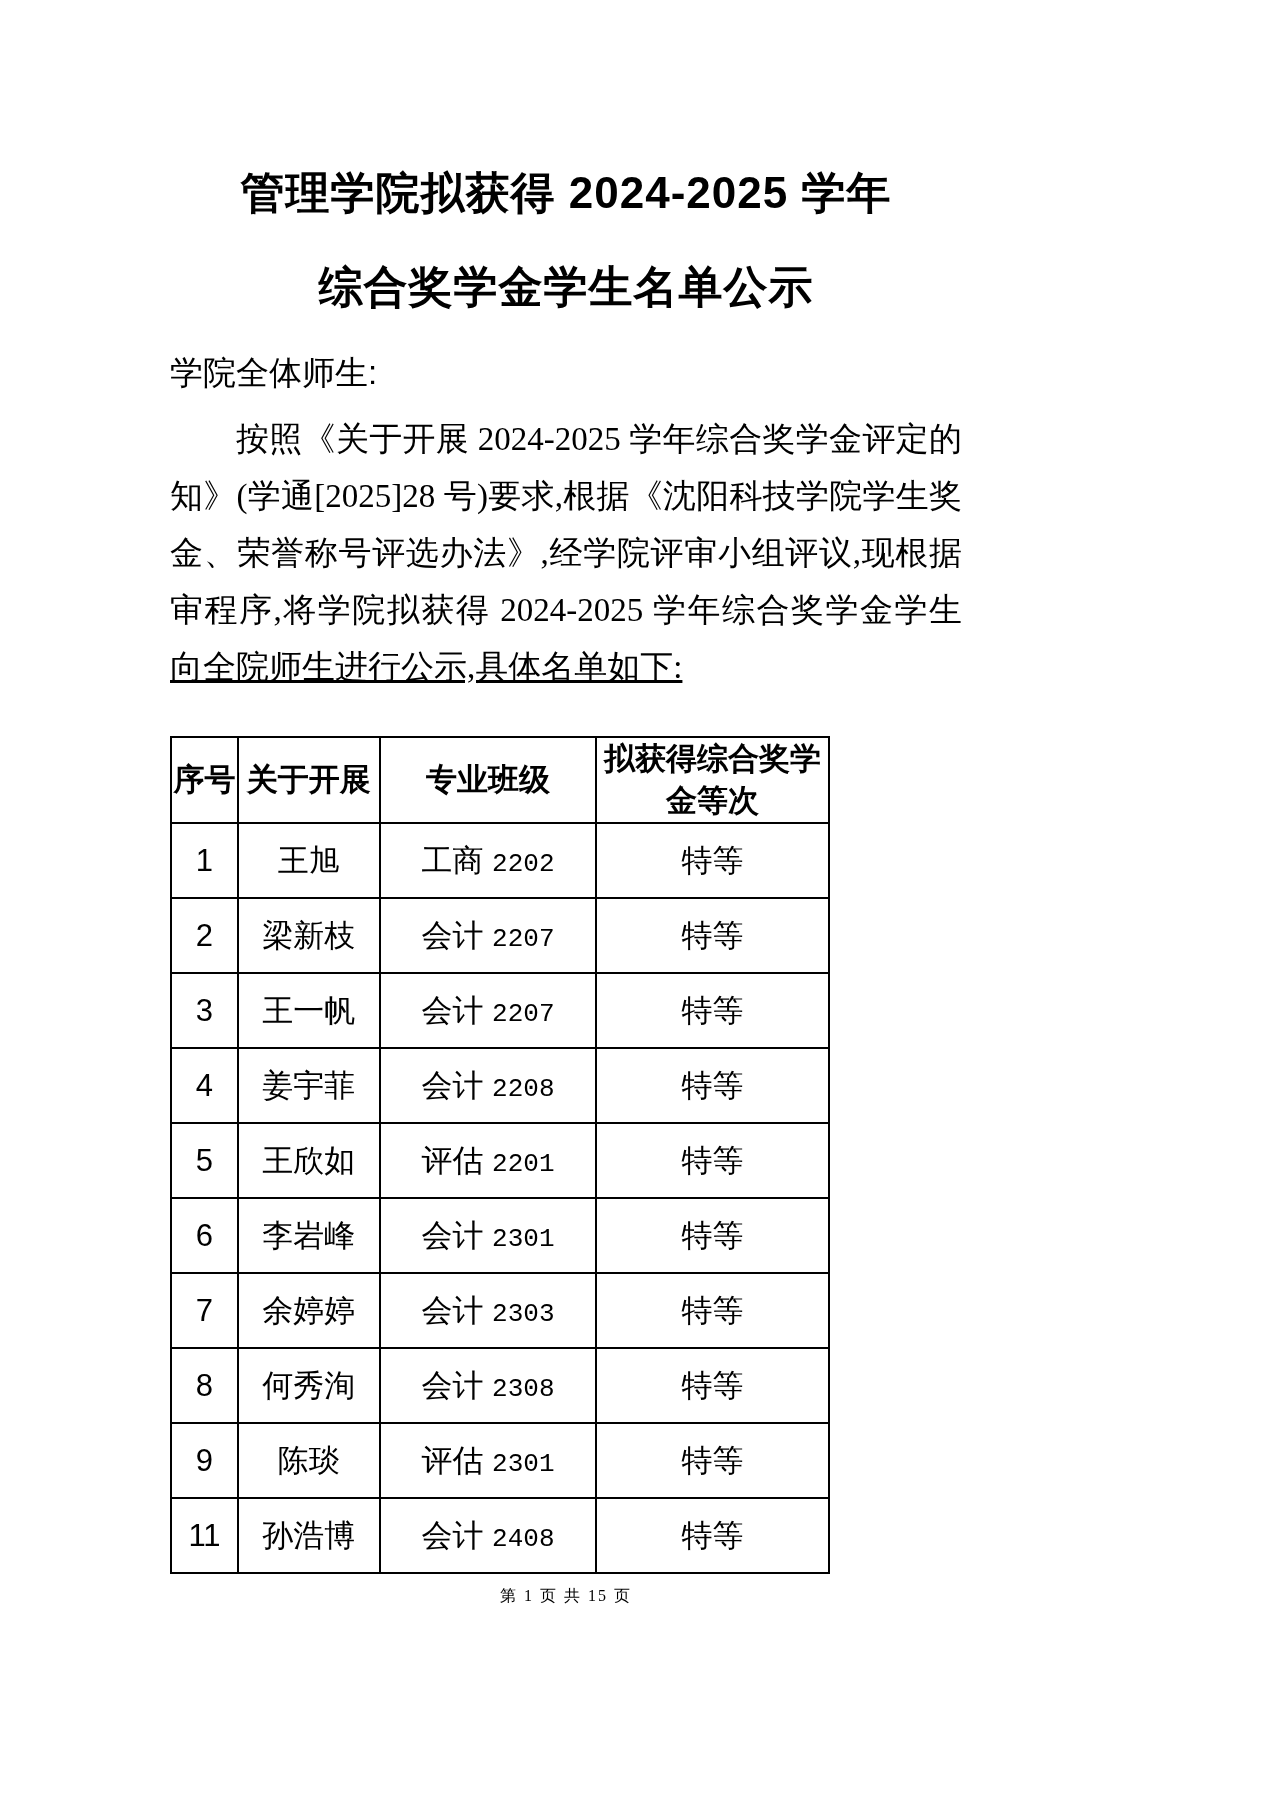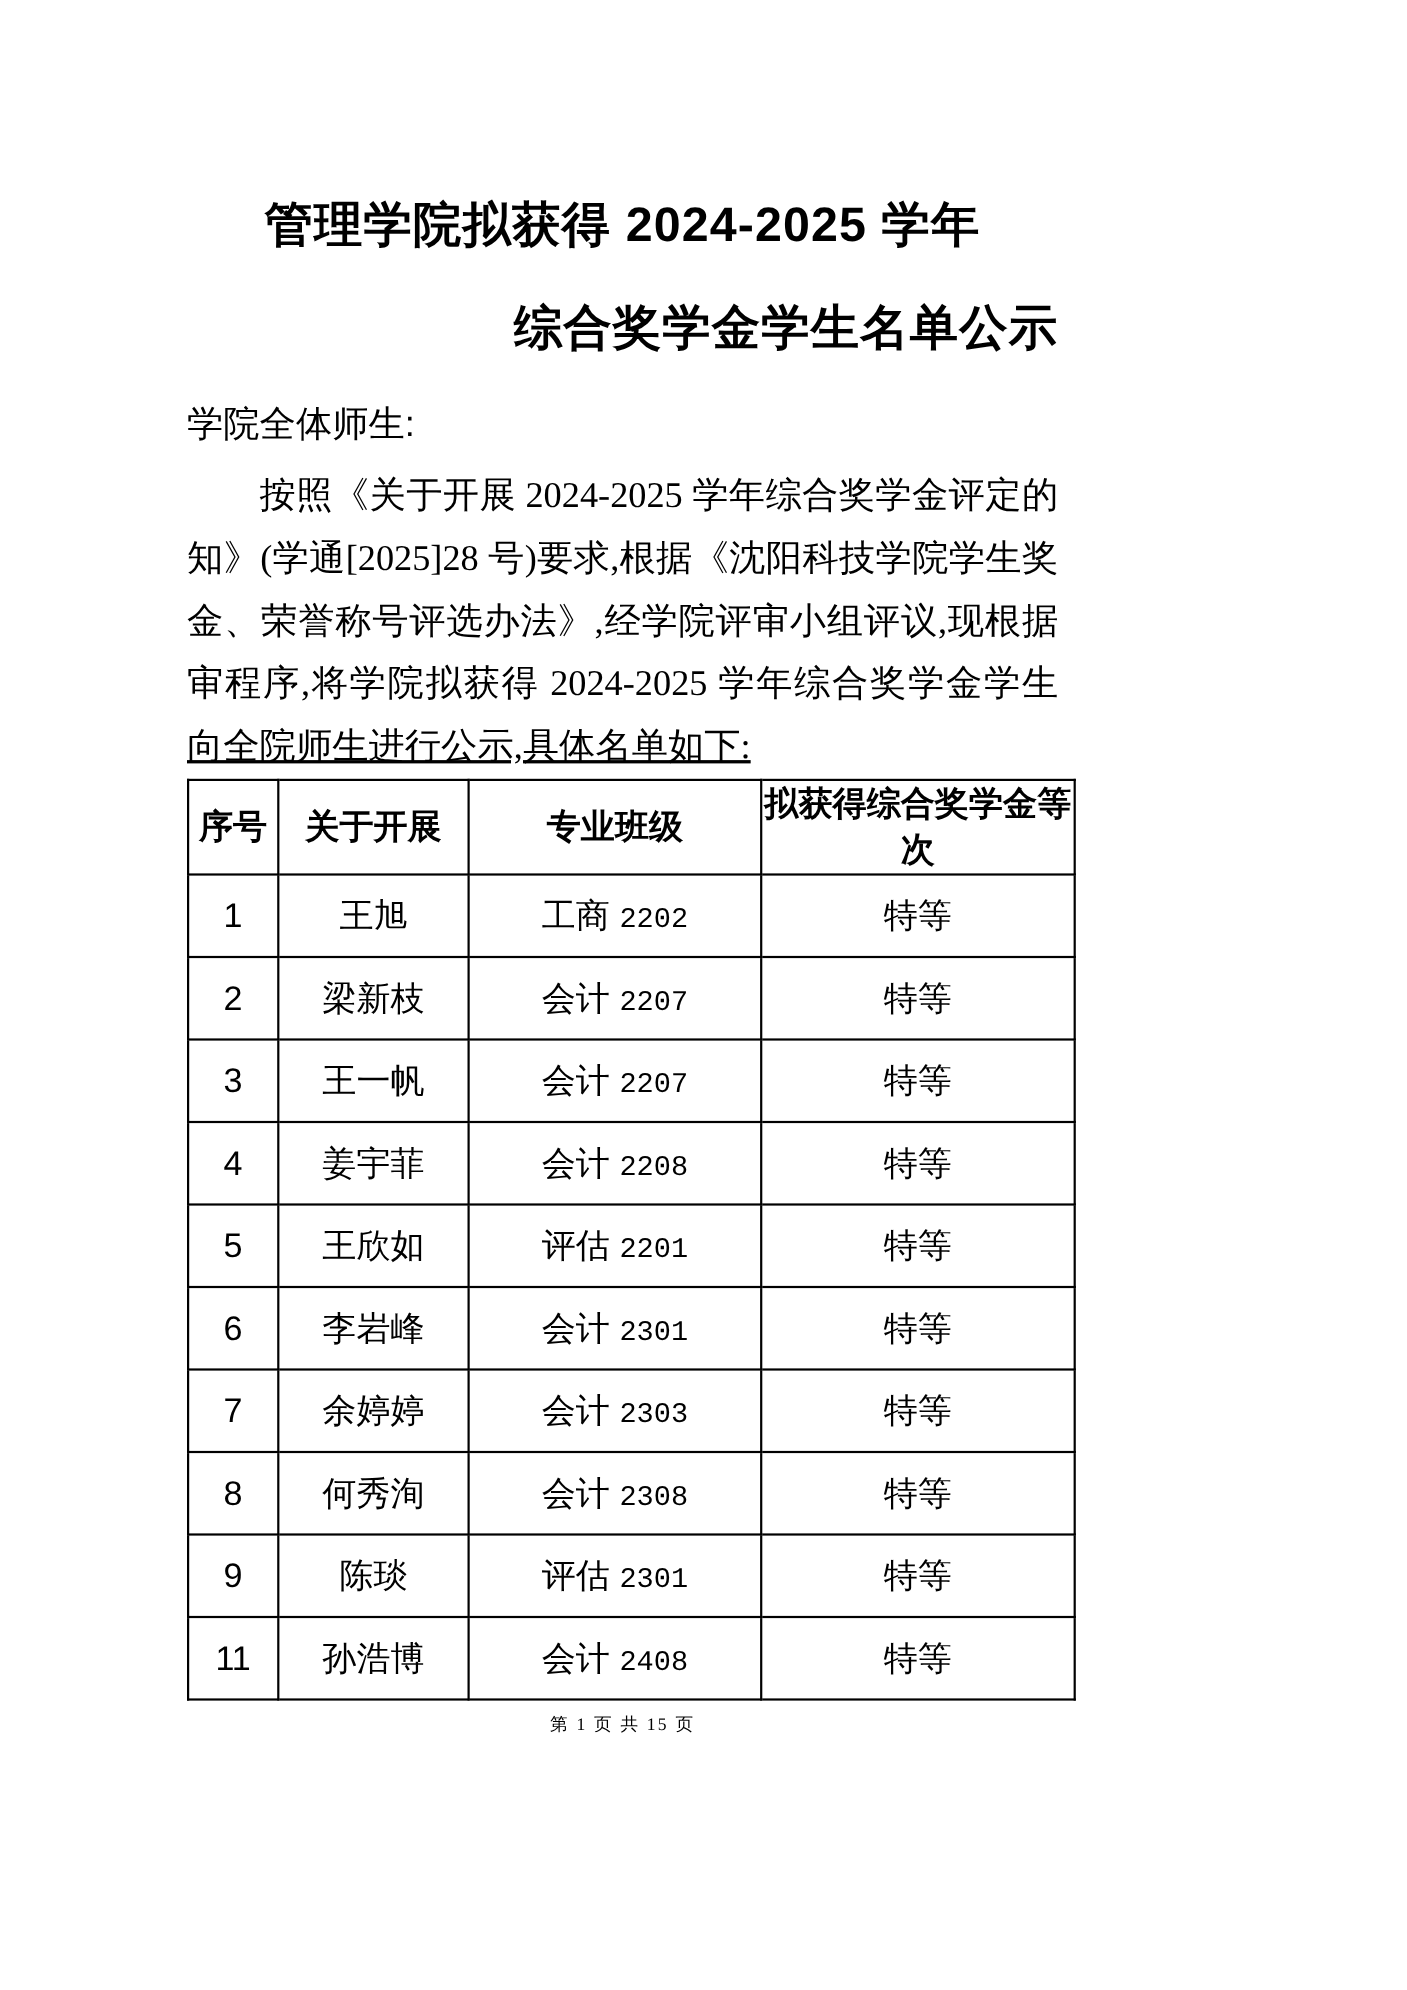--- a/index.html
+++ b/index.html
@@ -16,36 +16,35 @@
   }
   .page {
     position: absolute;
     inset: 0;
     background: #ffffff;
     overflow: hidden;
   }
   .content {
     position: absolute;
     left: 170px;
-    top: 16px;
+    top: 4px;
     width: 792px;
   }
   .title-line {
     margin: 0;
     margin-top: 163px;
     text-align: center;
     font-family: "Liberation Sans", sans-serif;
     font-weight: 700;
     font-size: 44px;
     line-height: 52px;
     letter-spacing: 1px;
   }
   .title-line-2 {
     margin-top: 42px;
-    text-align: right;
   }
   .salutation {
     margin-top: 40px;
     font-family: "Liberation Sans", sans-serif;
     font-size: 33px;
     line-height: 40px;
   }
   .paragraph {
     margin-top: 18px;
     font-size: 33px;
@@ -59,22 +58,23 @@
   }
   .para-line.first {
     padding-left: 66px; 
   }
   .para-line.last {
     text-align: left;
     text-align-last: left;
     text-decoration: underline;
   }
   table.award-table {
+    margin-top: 40px;
     border-collapse: collapse;
-    width: 808px;
+    width: 660px;
     table-layout: fixed;
     font-family: "Liberation Sans", sans-serif;
   }
   .award-table th, .award-table td {
     border: 2px solid #000000;
     text-align: center;
     vertical-align: middle;
     padding: 0;
   }
   .award-table th {

